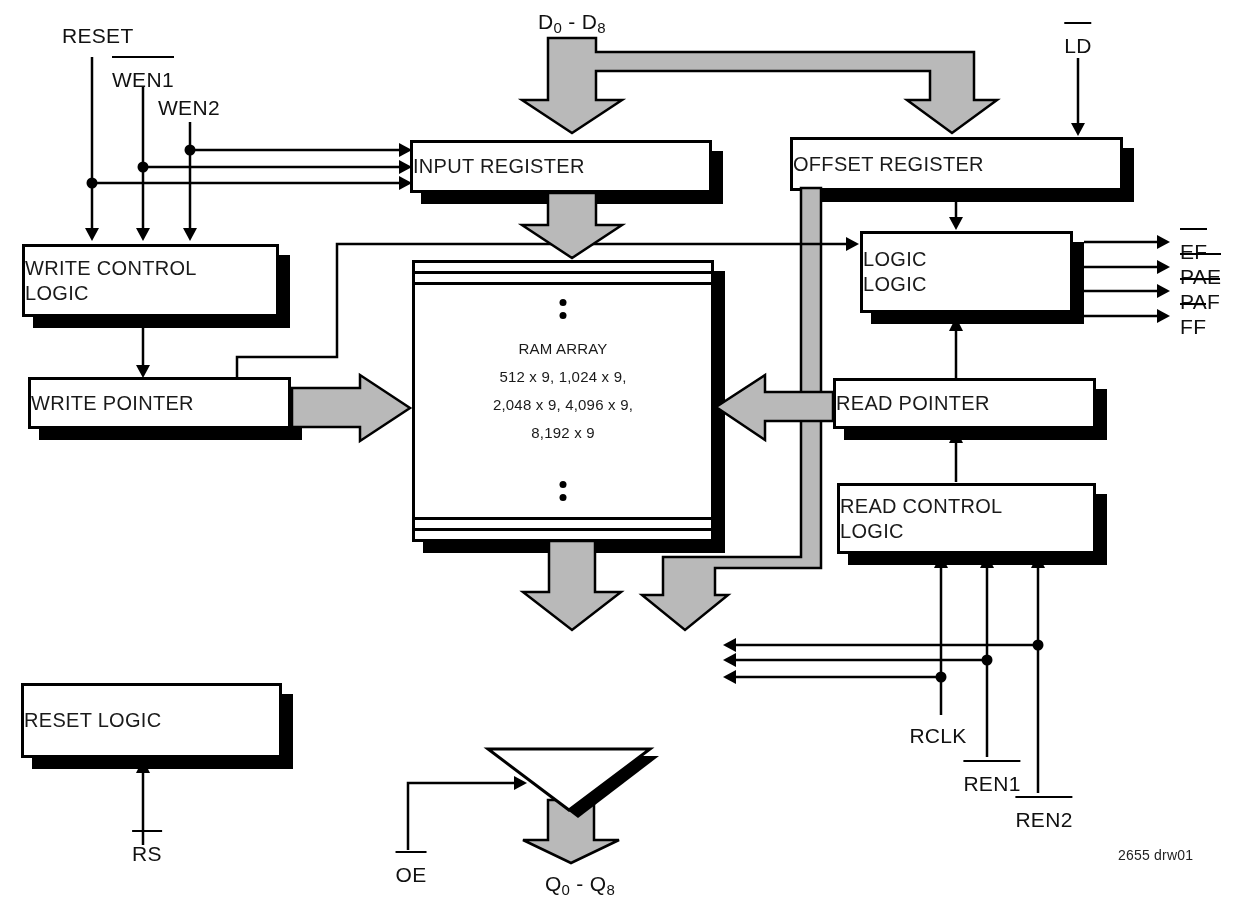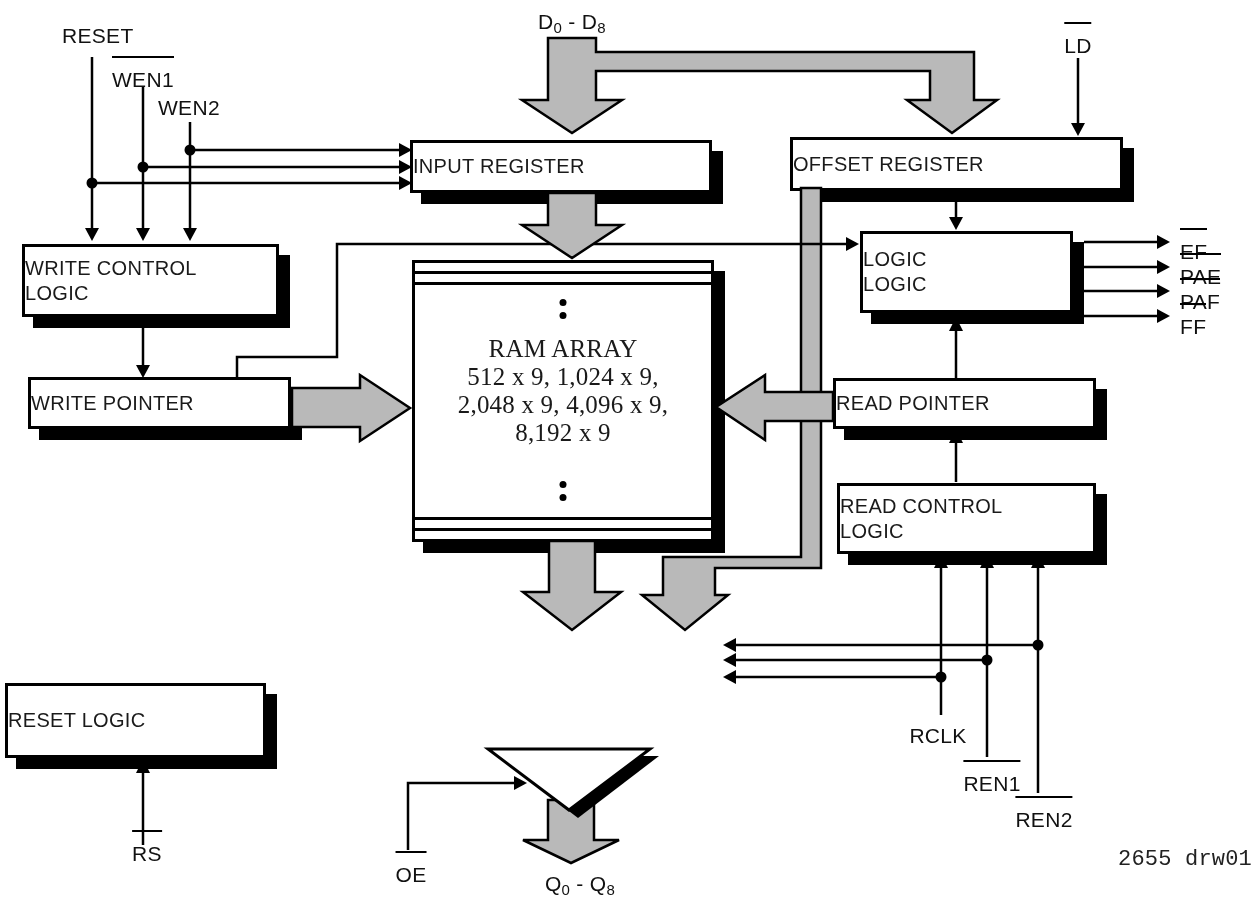--- a/index.html
+++ b/index.html
@@ -11,27 +11,27 @@
     position:absolute;box-sizing:border-box;background:#ffffff;border:3px solid #000;
     box-shadow:11px 11px 0 #000;display:flex;flex-direction:column;align-items:flex-start;
     justify-content:center;text-align:center;font-size:20px;line-height:1.25;
     letter-spacing:.3px;color:#1a1a1a;z-index:1;
   }
   .box span{display:block;}
   .ram{justify-content:flex-start;}
   .stripe{position:absolute;left:0;right:0;height:3px;background:#000;}
   .vdots{position:absolute;left:50%;transform:translateX(-50%);}
   .vdots i{display:block;width:7px;height:7px;border-radius:50%;background:#000;margin:6px auto;}
-  .ram-text{position:absolute;left:0;right:0;top:72px;font-size:25px;line-height:28px;letter-spacing:.2px;font-family:Liberation Serif, serif;}
+  .ram-text{position:absolute;left:0;right:0;top:72px;font-size:15px;line-height:28px;letter-spacing:.2px;}
   svg.wires{position:absolute;left:0;top:0;z-index:2;pointer-events:none;}
   .sig{position:absolute;font-size:21px;letter-spacing:.3px;white-space:nowrap;z-index:3;color:#111;}
   .ctr{transform:translateX(-50%);}
   .ov{display:inline-block;border-top:2.5px solid #000;padding-top:11px;line-height:1.05;}
   .sb{font-size:15px;position:relative;top:4px;}
-  .caption{position:absolute;font-size:22px;letter-spacing:.2px;color:#222;z-index:3;font-family:Liberation Mono, monospace;}
+  .caption{position:absolute;font-size:14px;letter-spacing:.2px;color:#222;z-index:3;}
 </style>
 </head>
 <body>
 
 <div id="stage">
 
   <div class="box" style="left:410px;top:140px;width:302px;height:53px">
     <span>INPUT REGISTER</span>
   </div>
 
@@ -77,21 +77,21 @@
   <div class="box" style="left:833px;top:378px;width:263px;height:51px">
     <span>READ POINTER</span>
   </div>
 
   <div class="box" style="left:837px;top:483px;width:259px;height:71px">
     <span>READ CONTROL</span>
     <span>LOGIC</span>
   </div>
 
 
-  <div class="box" style="left:5px;top:683px;width:261px;height:75px">
+  <div class="box" style="left:21px;top:683px;width:261px;height:75px">
     <span>RESET LOGIC</span>
   </div>
 
   <svg class="wires" width="1256" height="907" viewBox="0 0 1256 907">
 
     <polygon points="801,188 821,188 821,568 715,568 715,595 728,595 685,630 642,595 663,595 663,557 801,557" fill="#b9b9b9" stroke="#000" stroke-width="2.5"></polygon>
 
     <g fill="none" stroke="#000" stroke-width="2.5">
       <path d="M92 57 V232"></path>
       <path d="M143 87 V232"></path>

